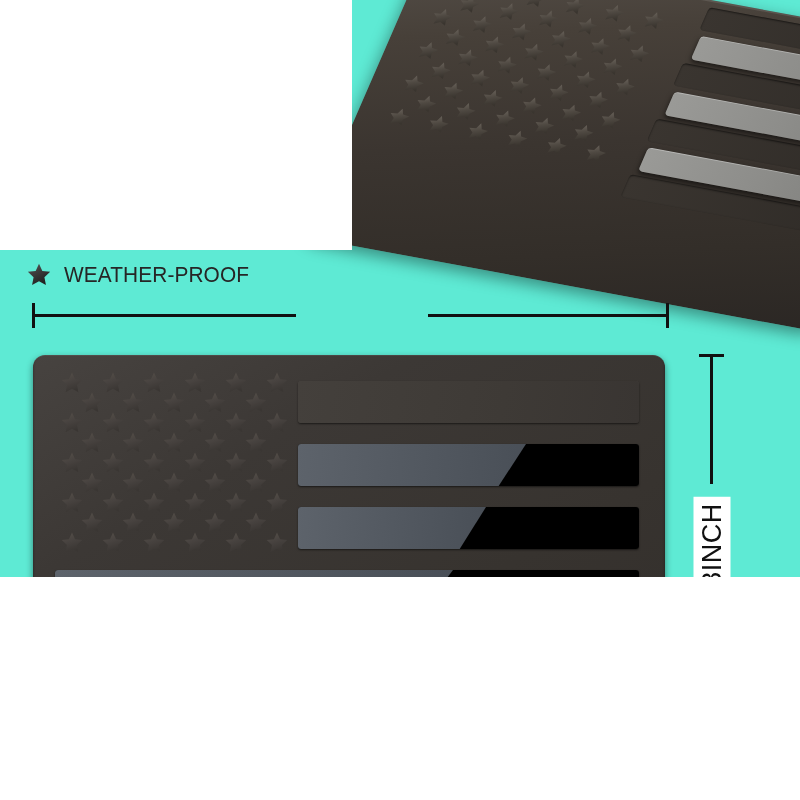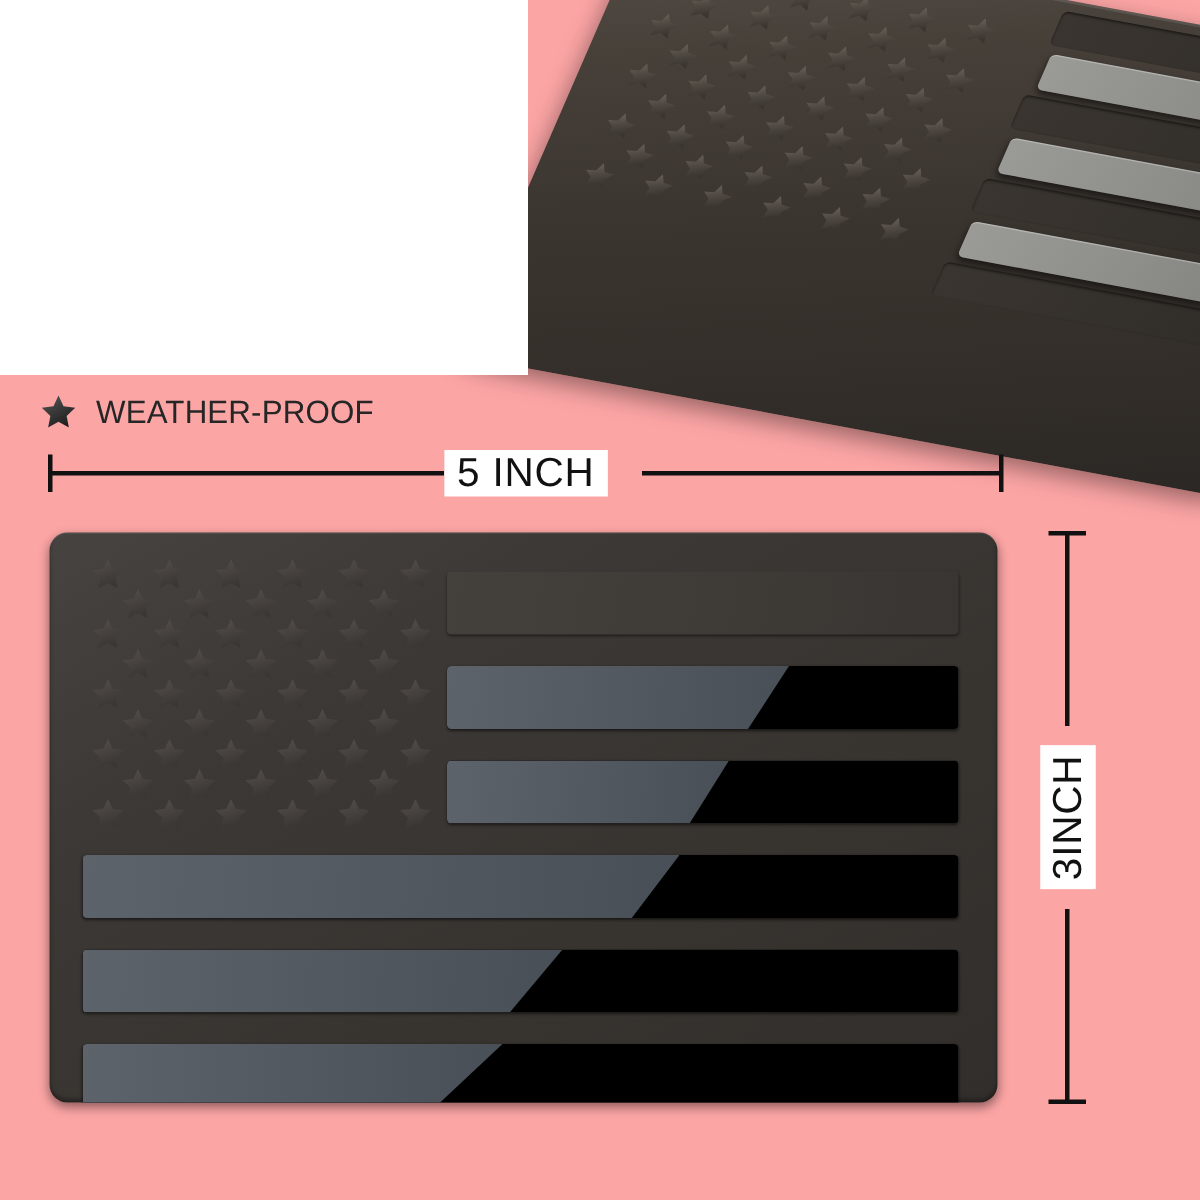--- a/index.html
+++ b/index.html
@@ -7,22 +7,22 @@
     margin: 0;
     padding: 0;
     background: #ffffff;
   }
   body {
     font-family: "Liberation Sans", sans-serif;
   }
   #page {
     position: relative;
     width: 800px;
-    height: 800px;
-    background: #fca5a5;
+    height: 577px;
+    background: #5eead4;
     overflow: hidden;
   }
 
   
   #title {
     position: absolute;
     left: 33px;
     top: 8px;
     width: 330px;
     font-size: 47px;
@@ -390,21 +390,20 @@
       <div class="p-dark" style="left:284px; top:136px; width:236px; height:26px;"></div>
       <div class="p-stripe" style="left:288px; top:168px; width:232px; height:27px;"></div>
       <div class="p-dark" style="left:282px; top:200px; width:238px; height:26px;"></div>
     </div>
   </div>
   <div id="photo-mask-left"></div>
 
   <div id="dim-h">
     <div class="cap left"></div>
     <div class="rule a"></div>
-    <div class="dim-label">5 INCH</div>
     <div class="rule b"></div>
     <div class="cap right"></div>
   </div>
 
   <div id="flag-plate">
 
     <div id="canton">
       <svg viewBox="0 0 262 193" aria-hidden="true">
         <defs>
           <linearGradient id="mstar" x1="0" y1="0" x2="0.35" y2="1">

